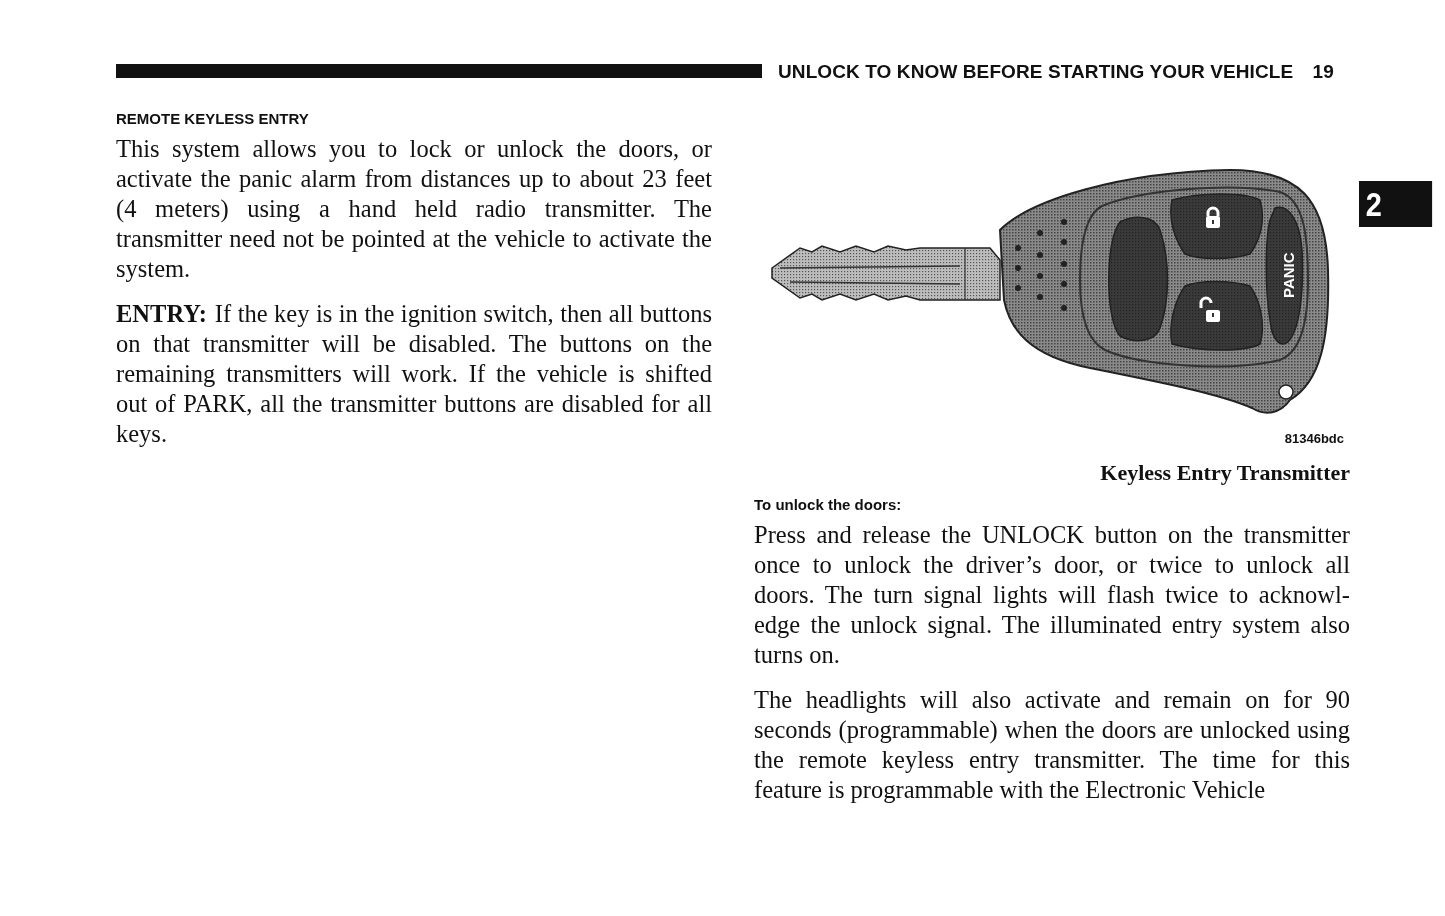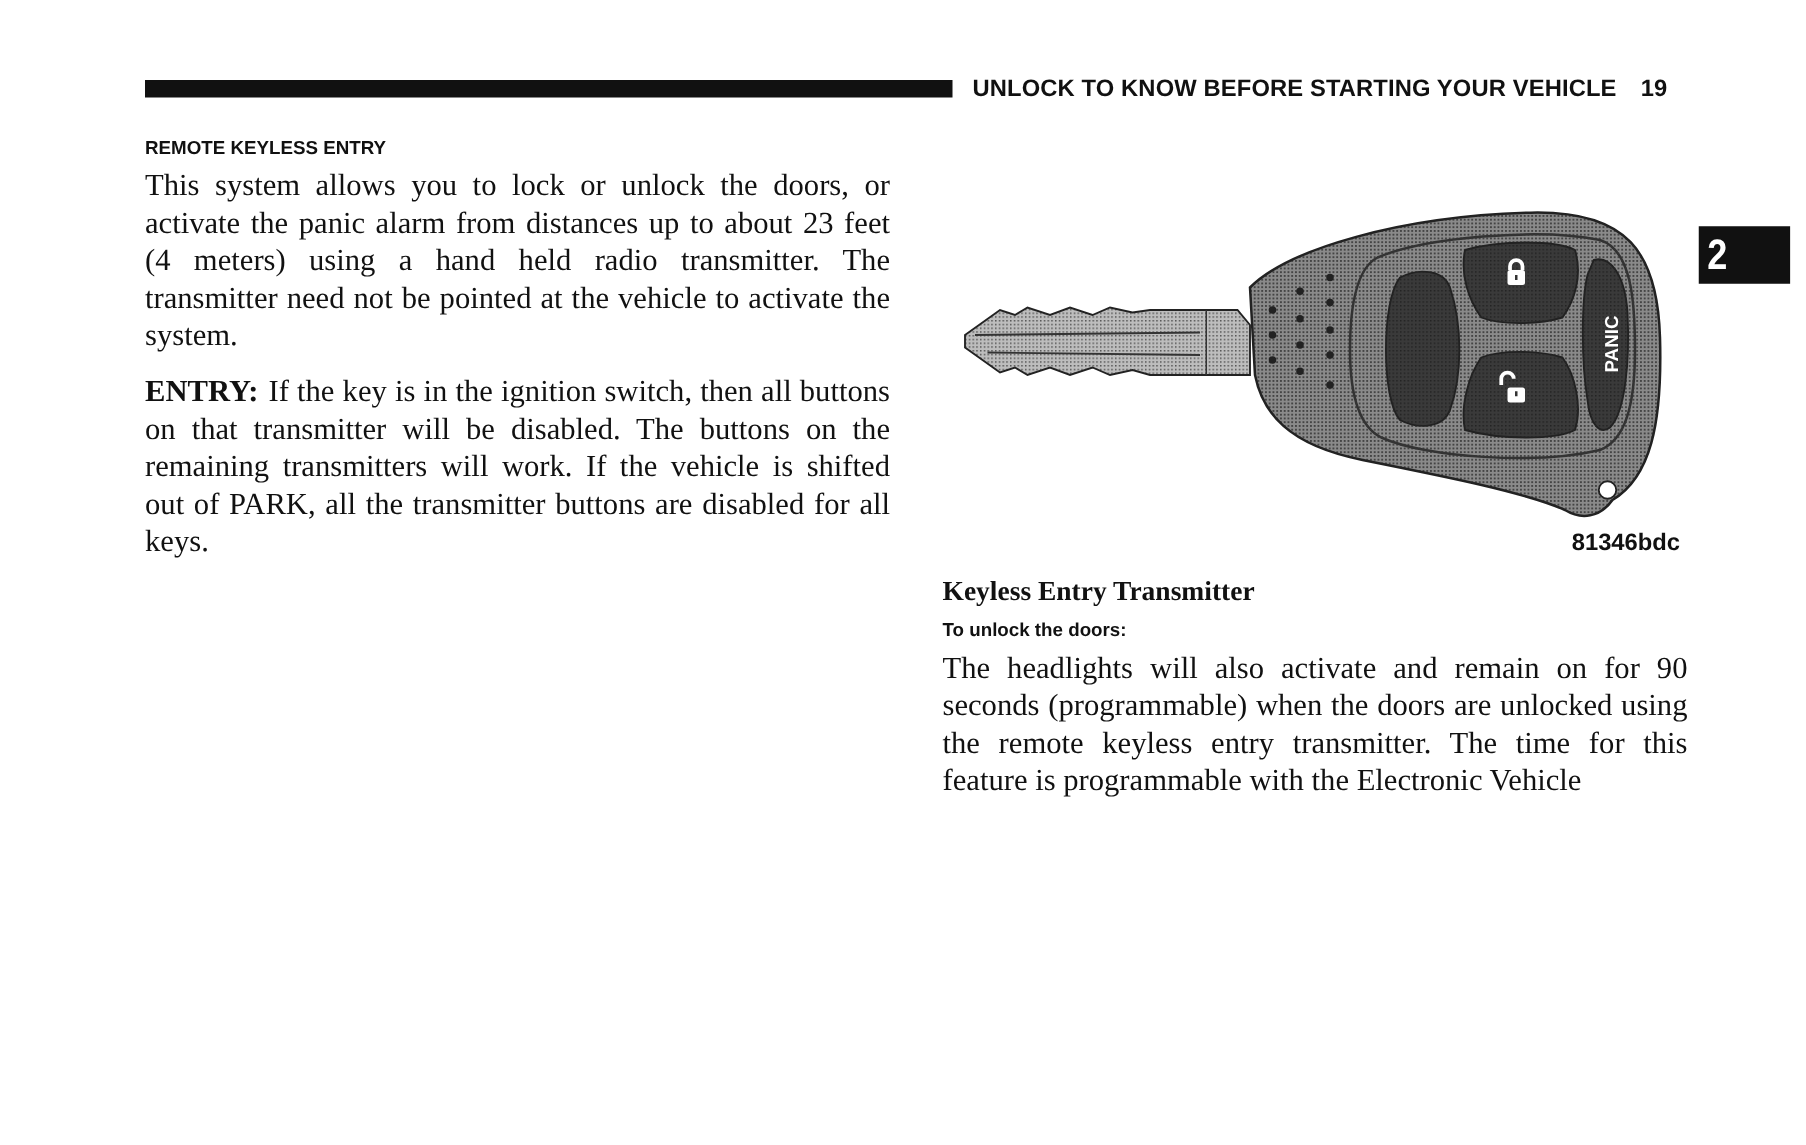--- a/index.html
+++ b/index.html
@@ -97,29 +97,29 @@
       top: 160px;
       width: 590px;
       height: 290px;
     }
     .figure-id {
       position: absolute;
       right: 6px;
       bottom: 4px;
       font-family: "Liberation Sans", sans-serif;
       font-weight: bold;
-      font-size: 19px;
+      font-size: 13px;
       margin-left: 20px;
     }
     .caption {
       position: absolute;
       left: 754px;
       top: 459px;
       width: 596px;
-      text-align: left;
+      text-align: right;
       font-family: "Liberation Serif", serif;
       font-weight: bold;
       font-size: 22px;
       line-height: 28px;
     }
   </style>
 </head>
 <body>
 
 <div class="header-rule"></div>
@@ -200,14 +200,15 @@
     </g>
     <text x="0" y="0" transform="translate(534,138) rotate(-90)" font-family="Liberation Sans, sans-serif" font-weight="bold" font-size="15" fill="#fff">PANIC</text>
   </svg>
   <div class="figure-id">81346bdc</div>
 </div>
 
 <div class="caption">Keyless Entry Transmitter</div>
 
 <div class="col col-right">
   <h3 class="sub-heading">To unlock the doors:</h3>
+  <p>Press and release the UNLOCK button on the transmitter once to unlock the driver’s door, or twice to unlock all doors. The turn signal lights will flash twice to acknowl-edge the unlock signal. The illuminated entry system also turns on.</p>
   <p>The headlights will also activate and remain on for 90 seconds (programmable) when the doors are unlocked using the remote keyless entry transmitter. The time for this feature is programmable with the Electronic Vehicle</p>
 </div>
 
 </body></html>

